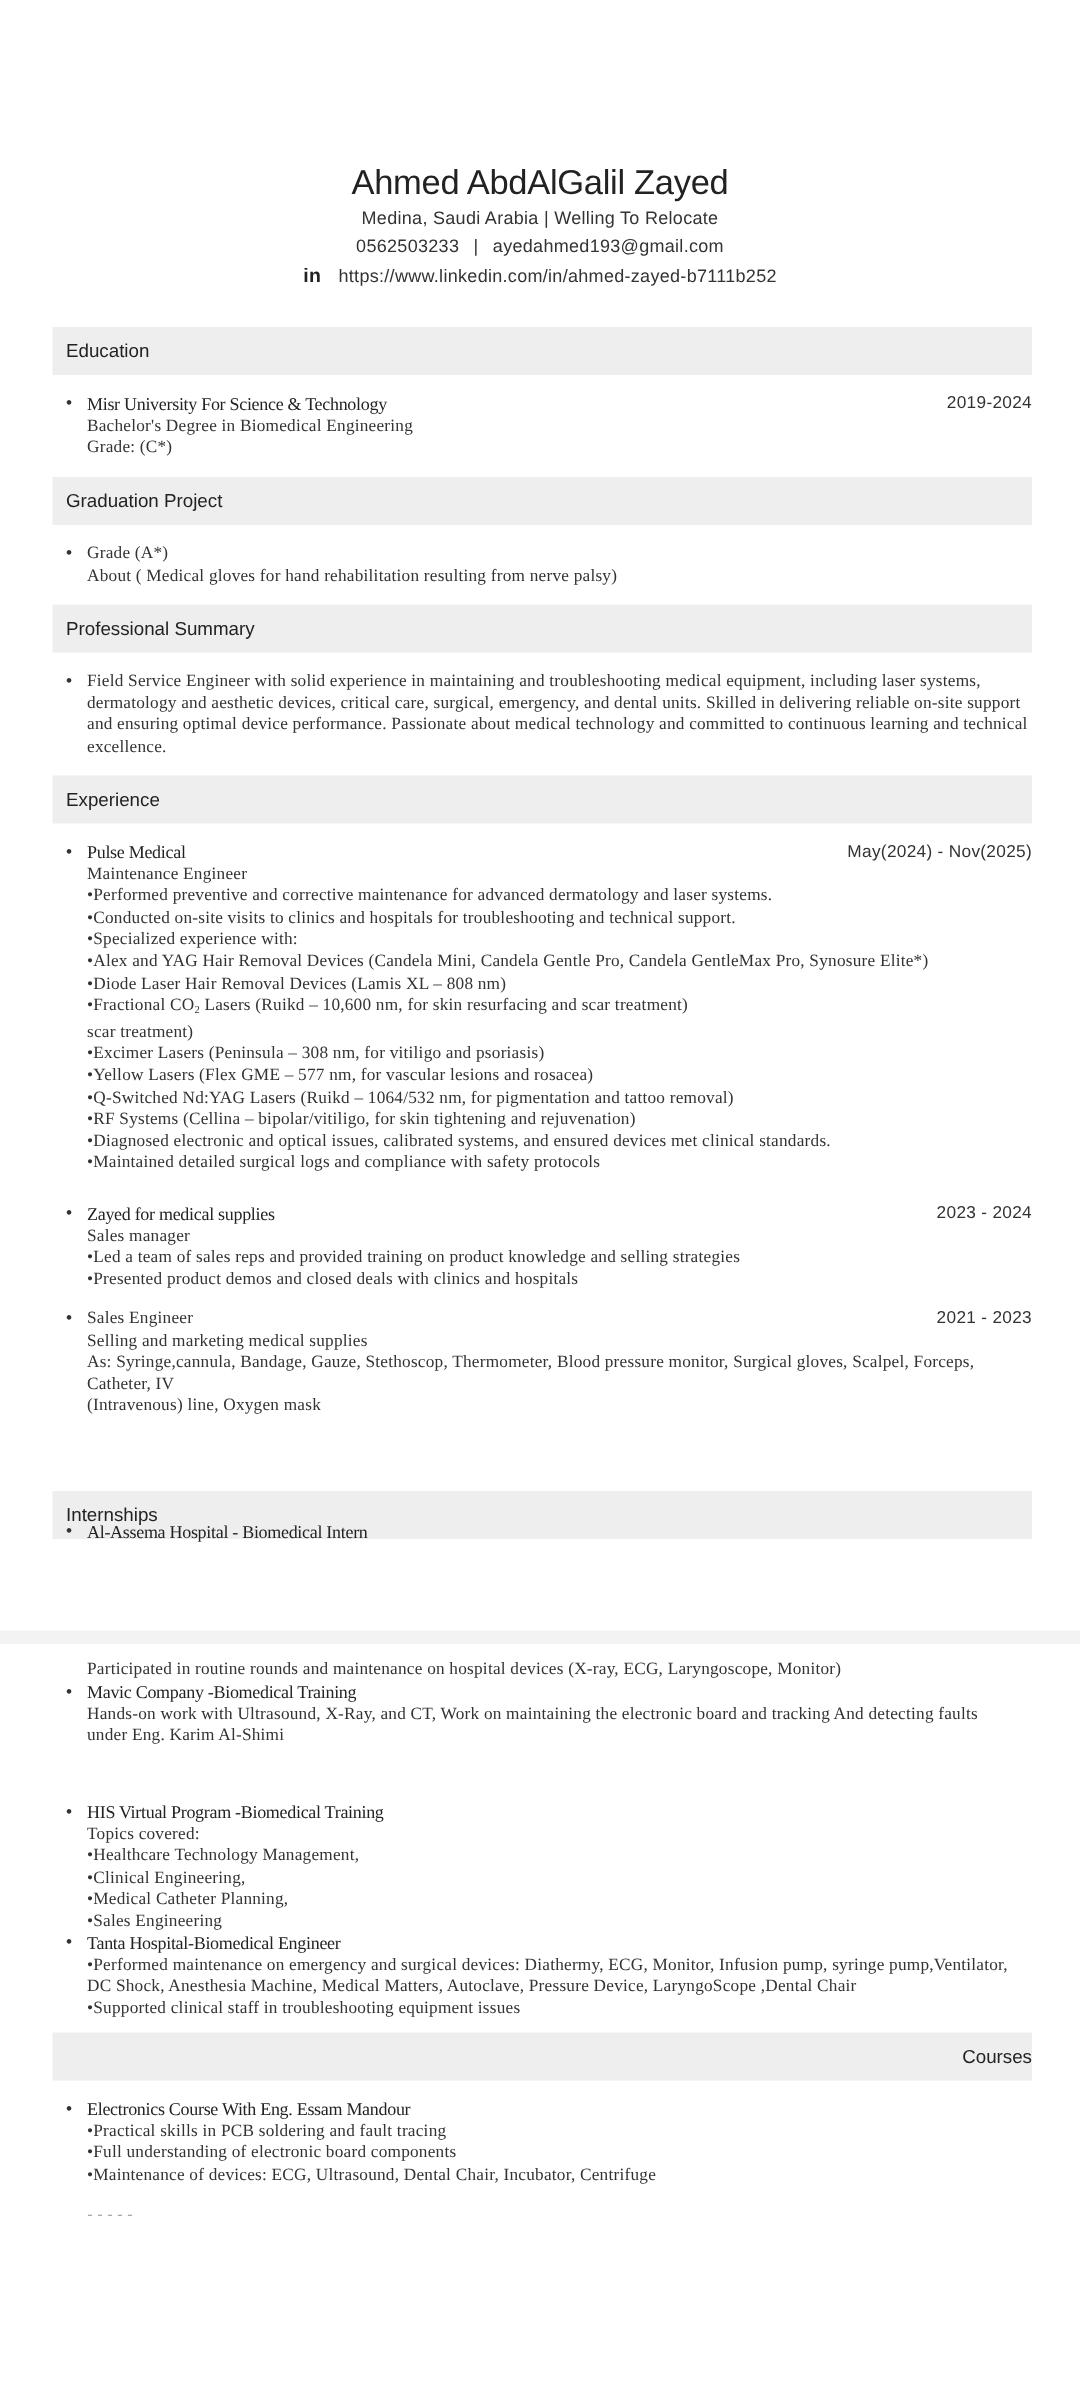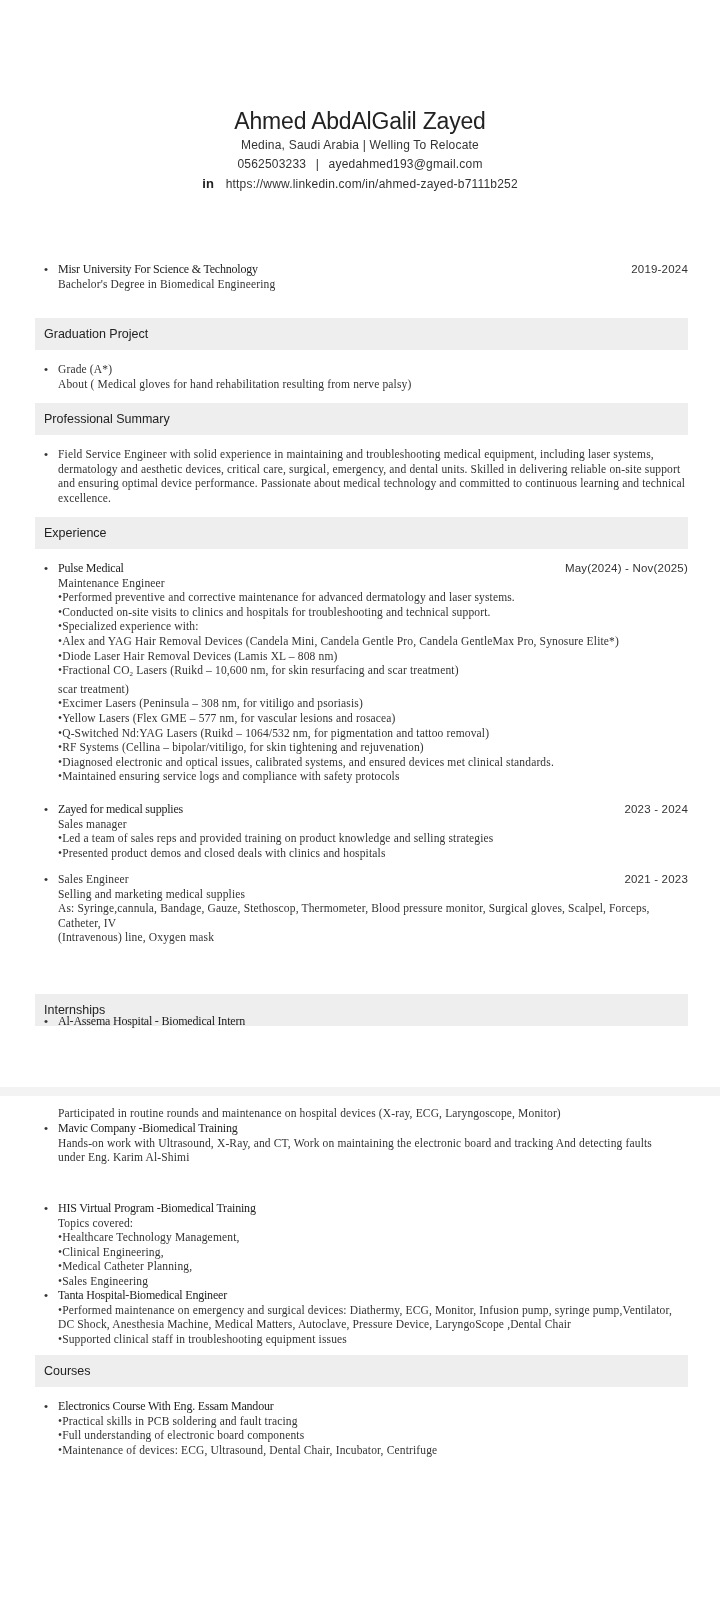--- a/index.html
+++ b/index.html
@@ -50,26 +50,28 @@
       <span>0562503233</span>
       <span class="sep">|</span>
       <span>ayedahmed193@gmail.com</span>
     </div>
     <div class="hline">
       <span class="li-icon">in</span>
       <span>https://www.linkedin.com/in/ahmed-zayed-b7111b252</span>
     </div>
   </div>
 
+  <div class="section-bar" style="top:218px;">Education</div>
   <div class="item" style="top:262px;">
     <span class="bullet">•</span>
     <span class="date">2019-2024</span>
     <div class="content">
       <div class="title">Misr University For Science &amp; Technology</div>
       <div class="line">Bachelor's Degree in Biomedical Engineering</div>
+      <div class="line">Grade: (C*)</div>
     </div>
   </div>
 
   <div class="section-bar" style="top:318px;">Graduation Project</div>
   <div class="item" style="top:362px;">
     <span class="bullet">•</span>
     <div class="content">
       <div class="line">Grade (A*)</div>
       <div class="line">About ( Medical gloves for hand rehabilitation resulting from nerve palsy)</div>
     </div>
@@ -96,21 +98,21 @@
       <div class="line">•Specialized experience with:</div>
       <div class="line">•Alex and YAG Hair Removal Devices (Candela Mini, Candela Gentle Pro, Candela GentleMax Pro, Synosure Elite*)</div>
       <div class="line">•Diode Laser Hair Removal Devices (Lamis XL – 808 nm)</div>
       <div class="line"><span>•Fractional CO</span><span class="sub">2</span><span> Lasers (Ruikd – 10,600 nm, for skin resurfacing and scar treatment)</span></div>
       <div class="line">scar treatment)</div>
       <div class="line">•Excimer Lasers (Peninsula – 308 nm, for vitiligo and psoriasis)</div>
       <div class="line">•Yellow Lasers (Flex GME – 577 nm, for vascular lesions and rosacea)</div>
       <div class="line">•Q-Switched Nd:YAG Lasers (Ruikd – 1064/532 nm, for pigmentation and tattoo removal)</div>
       <div class="line">•RF Systems (Cellina – bipolar/vitiligo, for skin tightening and rejuvenation)</div>
       <div class="line">•Diagnosed electronic and optical issues, calibrated systems, and ensured devices met clinical standards.</div>
-      <div class="line">•Maintained ensuring service logs and compliance with safety protocols</div>
+      <div class="line">•Maintained detailed surgical logs and compliance with safety protocols</div>
     </div>
   </div>
 
   <div class="item" style="top:802px;">
     <span class="bullet">•</span>
     <span class="date">2023 - 2024</span>
     <div class="content">
       <div class="title">Zayed for medical supplies</div>
       <div class="line">Sales manager</div>
       <div class="line">•Led a team of sales reps and provided training on product knowledge and selling strategies</div>
@@ -170,21 +172,21 @@
 
   <div class="item" style="top:192px;">
     <span class="bullet">•</span>
     <div class="content">
       <div class="title">Tanta Hospital-Biomedical Engineer</div>
       <div class="line">•Performed maintenance on emergency and surgical devices: Diathermy, ECG, Monitor, Infusion pump, syringe pump,Ventilator, DC Shock, Anesthesia Machine, Medical Matters, Autoclave, Pressure Device, LaryngoScope ,Dental Chair</div>
       <div class="line">•Supported clinical staff in troubleshooting equipment issues</div>
     </div>
   </div>
 
-  <div class="section-bar" style="top:259px;">Courses</div>
+  <div class="section-bar" style="top:259px;text-align:right;">Courses</div>
   <div class="item" style="top:303px;">
     <span class="bullet">•</span>
     <div class="content">
       <div class="title">Electronics Course With Eng. Essam Mandour</div>
       <div class="line">•Practical skills in PCB soldering and fault tracing</div>
       <div class="line">•Full understanding of electronic board components</div>
       <div class="line">•Maintenance of devices: ECG, Ultrasound, Dental Chair, Incubator, Centrifuge</div>
     </div>
   </div>
   <div class="item" style="top:375px;">

